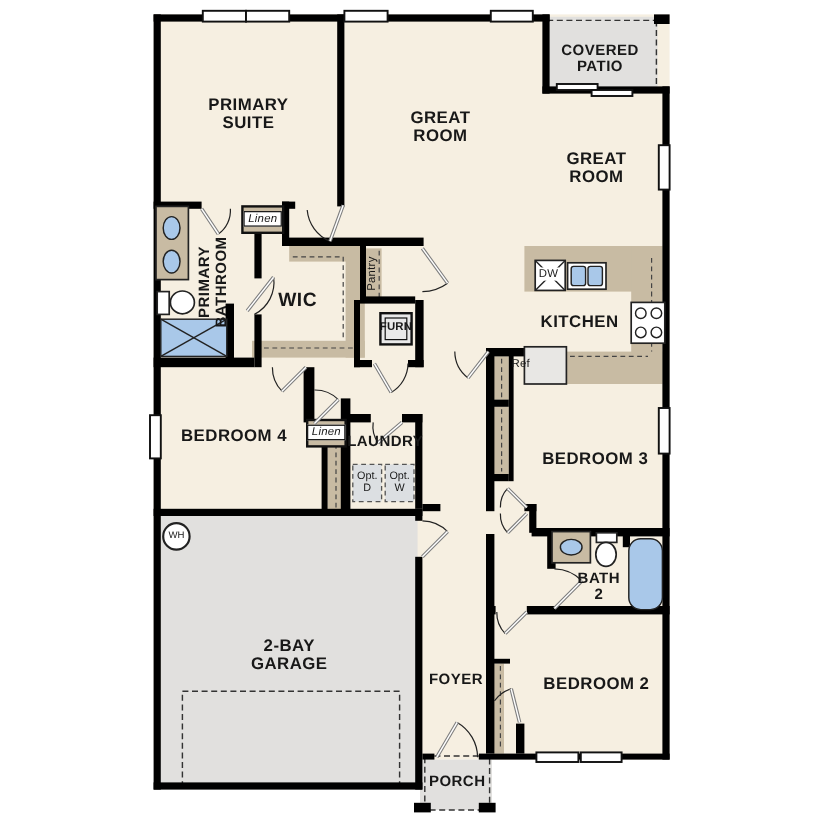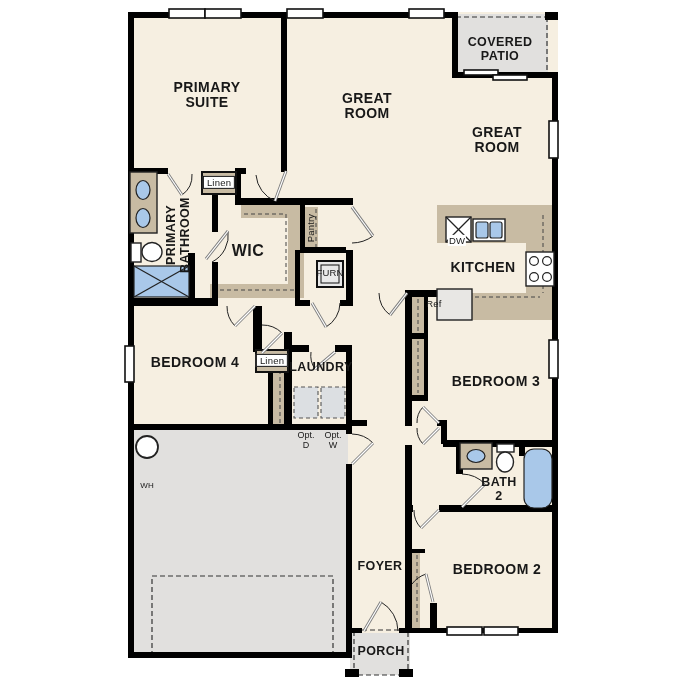--- a/index.html
+++ b/index.html
@@ -25,23 +25,23 @@
   .leaf-core{stroke:#ffffff;stroke-width:1.2;fill:none;}
   .thin-line{stroke:#222;stroke-width:1.2;fill:none;}
 
   .lbl{position:absolute;transform:translate(-50%,-50%);text-align:center;
        color:#181818;font-weight:bold;font-size:14px;line-height:1.08;
        letter-spacing:.4px;white-space:nowrap;}
   .lbl.rot{transform:translate(-50%,-50%) rotate(-90deg);}
   .lbl.md{font-size:12.5px;}
   .lbl.sm{font-size:16px;}
   .lbl.tiny{font-size:9.5px;font-weight:normal;letter-spacing:.2px;}
-  .lbl.tiny-b{font-size:9.5px;font-weight:normal;letter-spacing:.2px;}
-  .lbl.micro{font-size:8px;font-weight:normal;letter-spacing:0;margin-top:39px;}
-  .boxed{background:#ffffff;border:1px solid #111;padding:0 3px;}
+  .lbl.tiny-b{font-size:9.5px;font-weight:bold;letter-spacing:.2px;}
+  .lbl.micro{font-size:8px;font-weight:normal;letter-spacing:0;}
+  .boxed{background:#ffffff;border:1px solid #111;padding:0 3px;font-style:italic;}
 </style>
 </head>
 <body>
 
 <div id="stage">
 
 <svg id="plan-svg" width="687" height="687" viewBox="0 0 687 687">
 
   <g>
     <rect class="floor" x="128" y="12" width="430" height="621"></rect>
@@ -322,37 +322,41 @@
   <div class="lbl md" style="left:499px;top:489px">
     <div>BATH</div>
       <div>2</div>
   </div>
   <div class="lbl" style="left:497px;top:570px">
     <div>BEDROOM 2</div>
   </div>
   <div class="lbl md" style="left:380px;top:567px">
     <div>FOYER</div>
   </div>
+  <div class="lbl" style="left:241px;top:546px">
+    <div>2-BAY</div>
+      <div>GARAGE</div>
+  </div>
   <div class="lbl md" style="left:381px;top:652px">
     <div>PORCH</div>
   </div>
 
   <div class="lbl tiny" style="left:219px;top:183px">
     <span class="boxed">Linen</span>
   </div>
   <div class="lbl tiny" style="left:272px;top:361px">
     <span class="boxed">Linen</span>
   </div>
   <div class="lbl rot tiny" style="left:311px;top:228px">
     <div>Pantry</div>
   </div>
   <div class="lbl tiny-b" style="left:330px;top:273px">
     <div>FURN</div>
   </div>
-  <div class="lbl tiny" style="left:457px;top:241px">
+  <div class="lbl tiny" style="left:457px;top:229px">
     <span style="background:#fff;padding:0 1px">DW</span>
   </div>
   <div class="lbl tiny" style="left:434px;top:304px">
     <div>Ref</div>
   </div>
   <div class="lbl micro" style="left:306px;top:402px;font-size:9px">
     <div>Opt.</div>
       <div>D</div>
   </div>
   <div class="lbl micro" style="left:333px;top:402px;font-size:9px">

